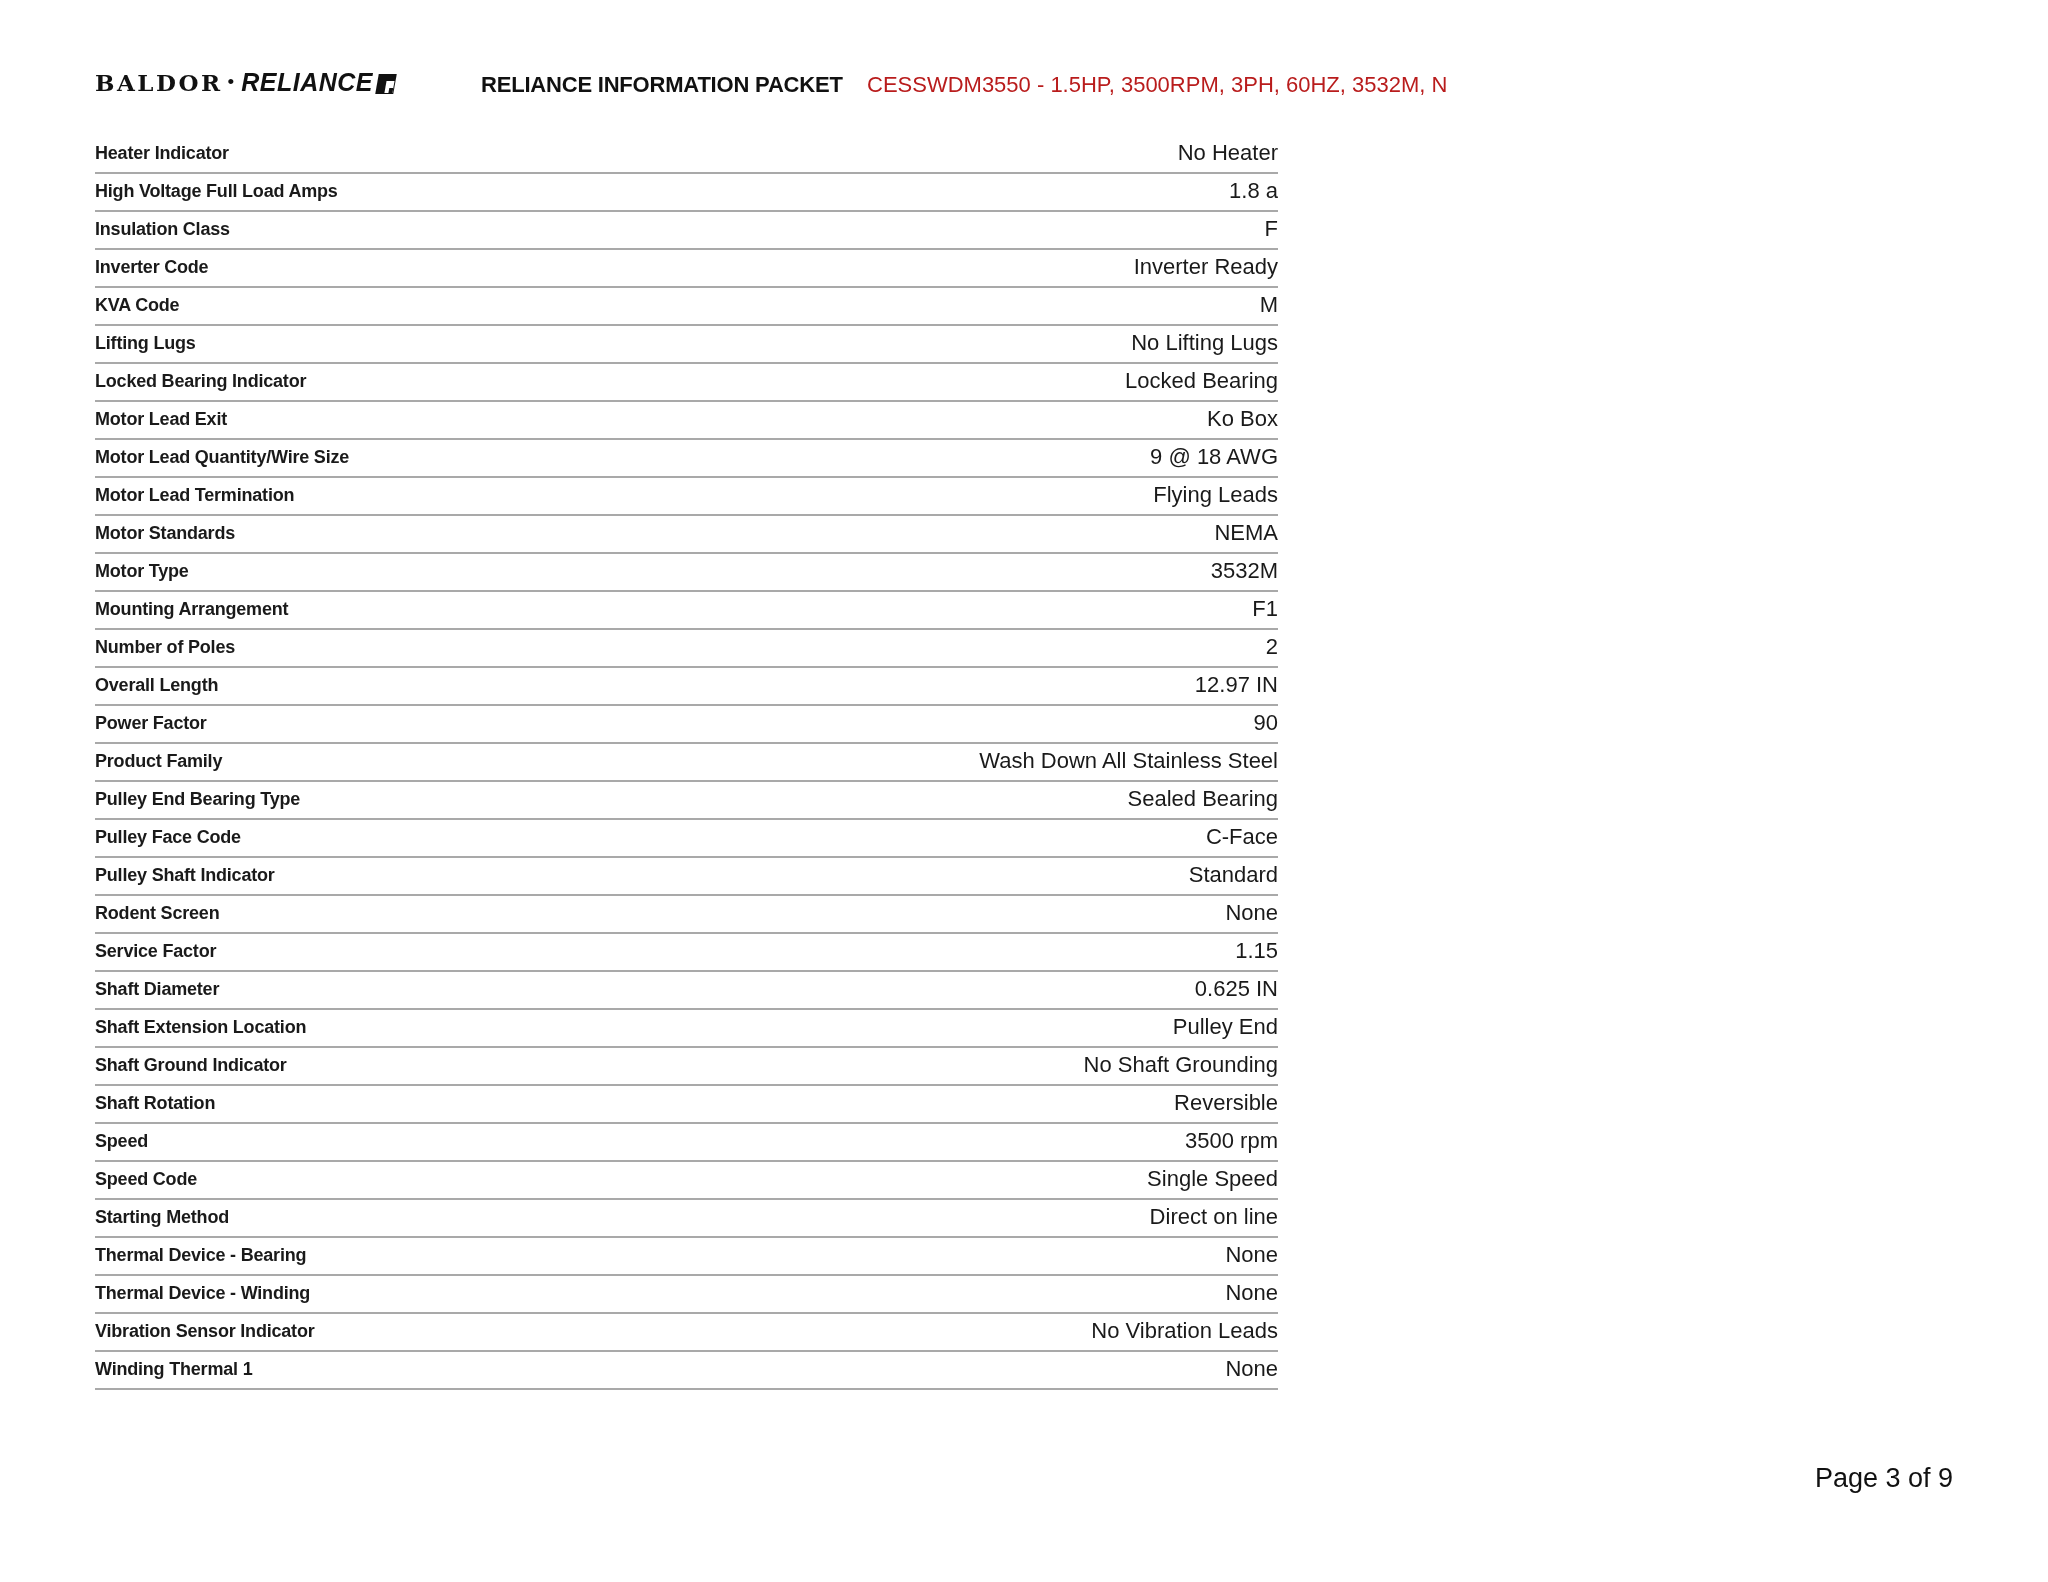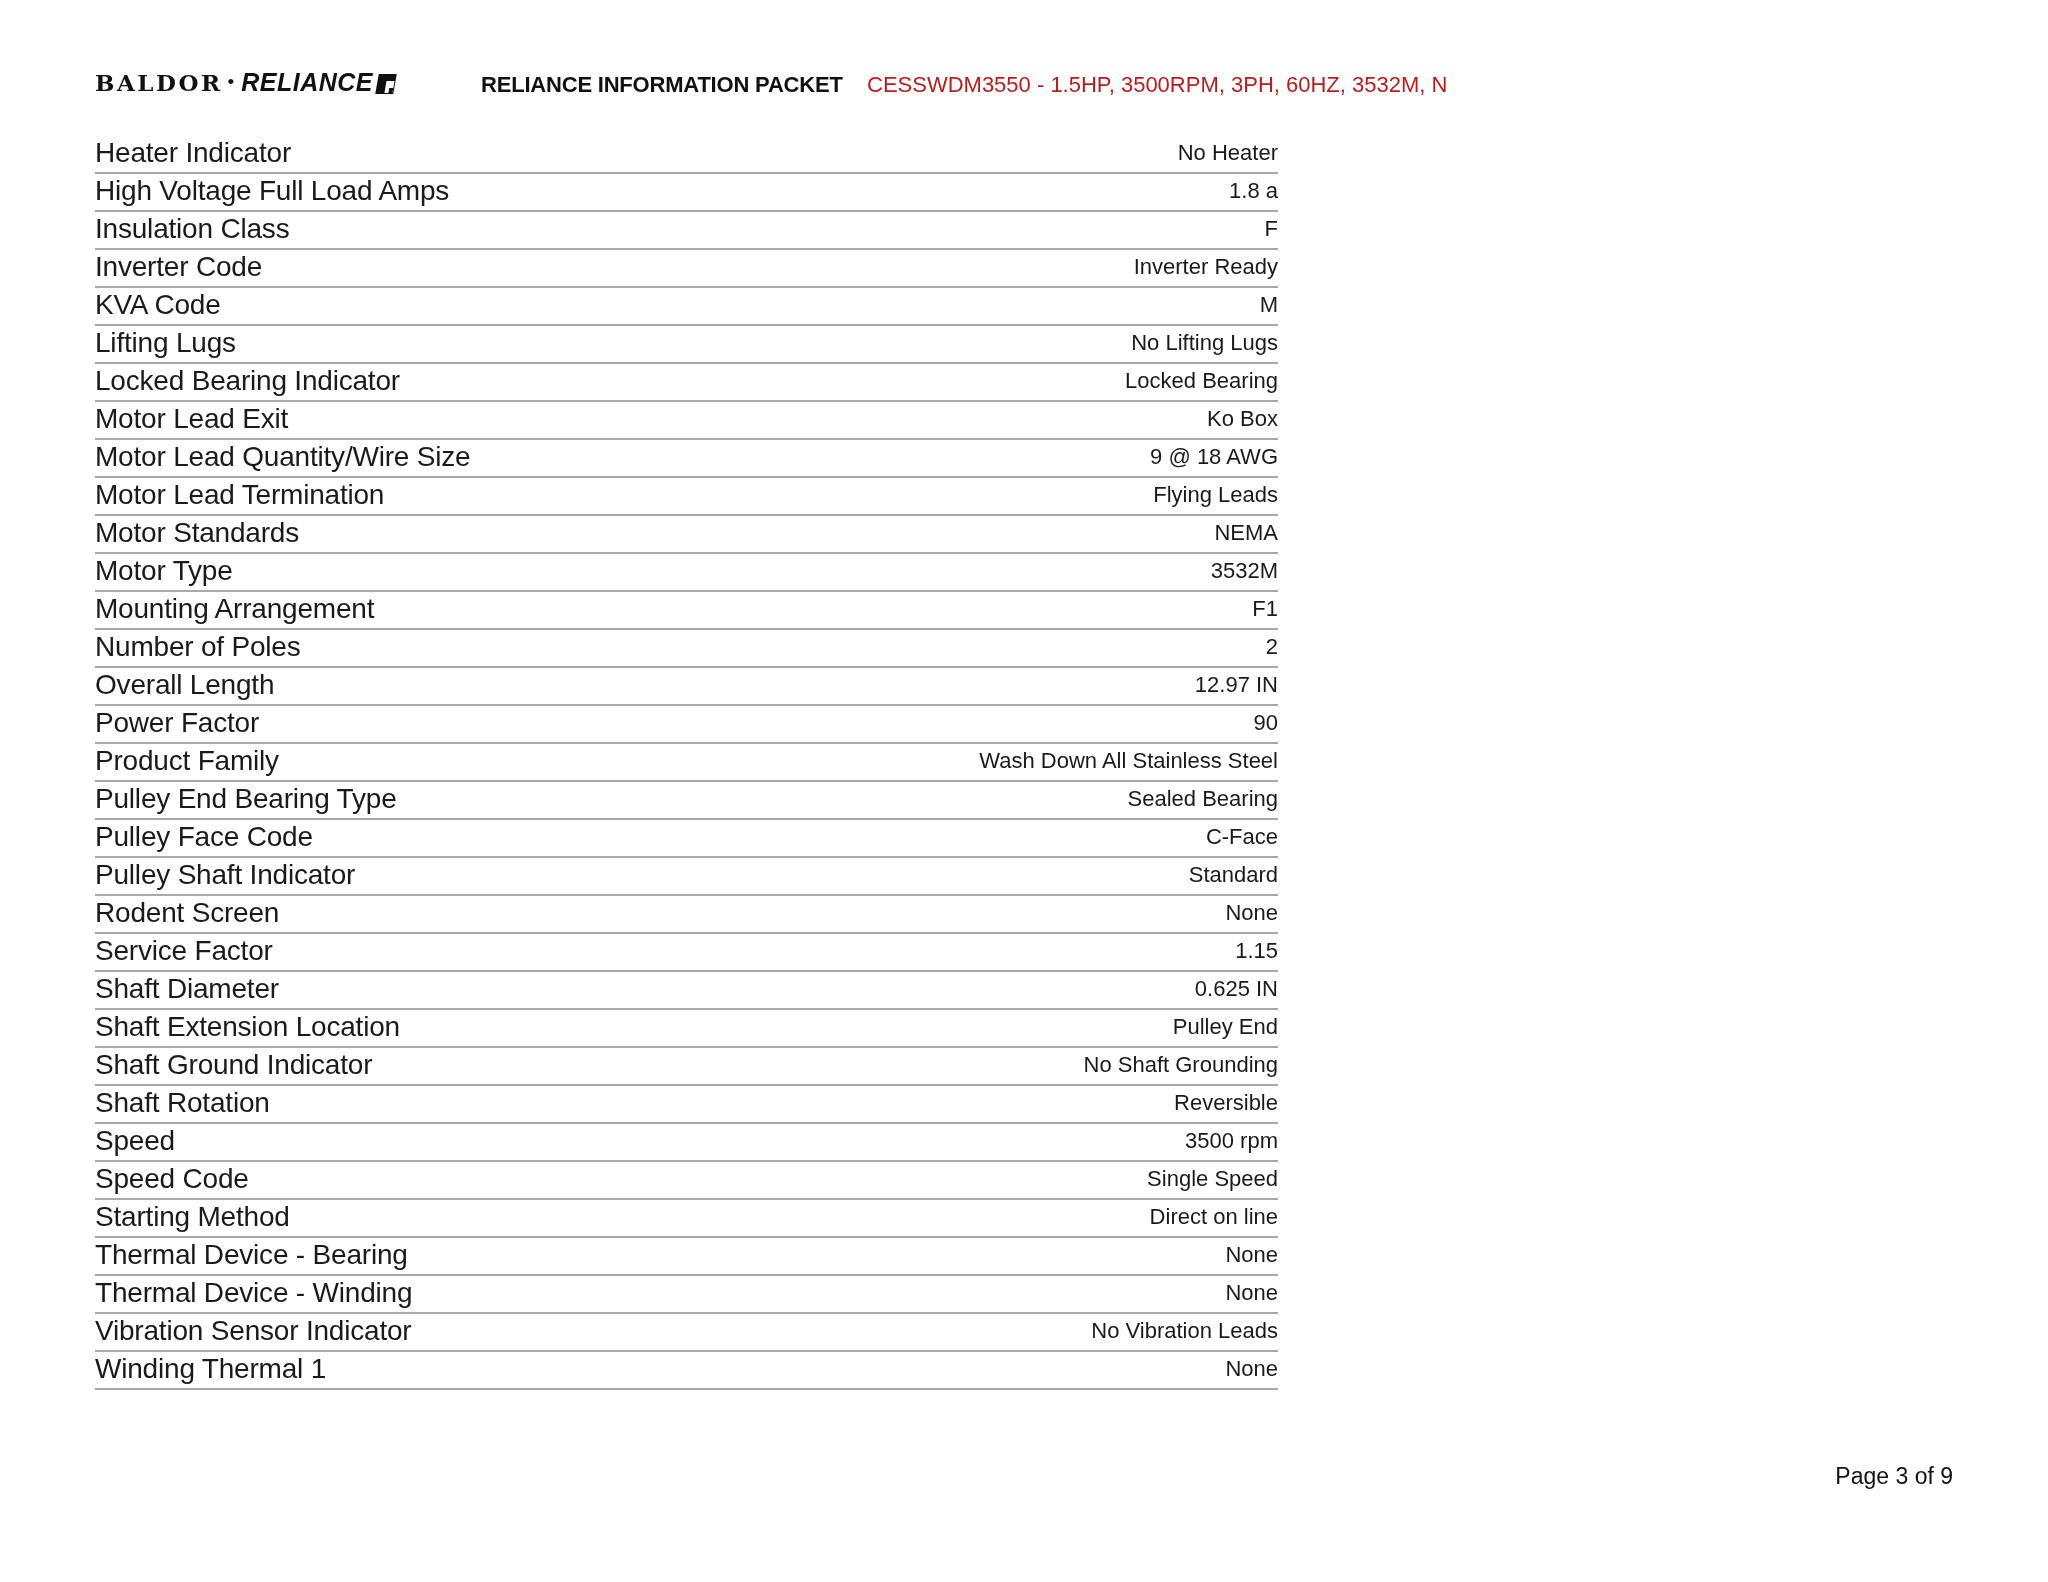--- a/index.html
+++ b/index.html
@@ -108,38 +108,38 @@
   .spec-row {
     height: 38px;
     display: flex;
     justify-content: space-between;
     align-items: center;
     border-bottom: 2px solid var(--sep, #a9a9a9);
     box-sizing: border-box;
     padding-bottom: 2px;
   }
   .spec-label {
-    font-weight: 400;
-    font-size: 28px;
+    font-weight: 700;
+    font-size: 18px;
     letter-spacing: -0.2px;
     white-space: nowrap;
   }
   .spec-value {
     font-weight: 400;
     font-size: 22px;
     white-space: nowrap;
     text-align: right;
   }
 
   
   .page-footer {
     position: absolute;
     right: 95px;
     top: 1463px;
-    font-size: 23px;
+    font-size: 27px;
     font-weight: 500;
     color: #111;
   }
 </style>
 </head>
 <body style="background: rgb(255, 255, 255); color: rgb(26, 26, 26);">
 
 <div class="page-header">
   <div class="logo">
     <span class="logo-baldor">BALDOR</span>

